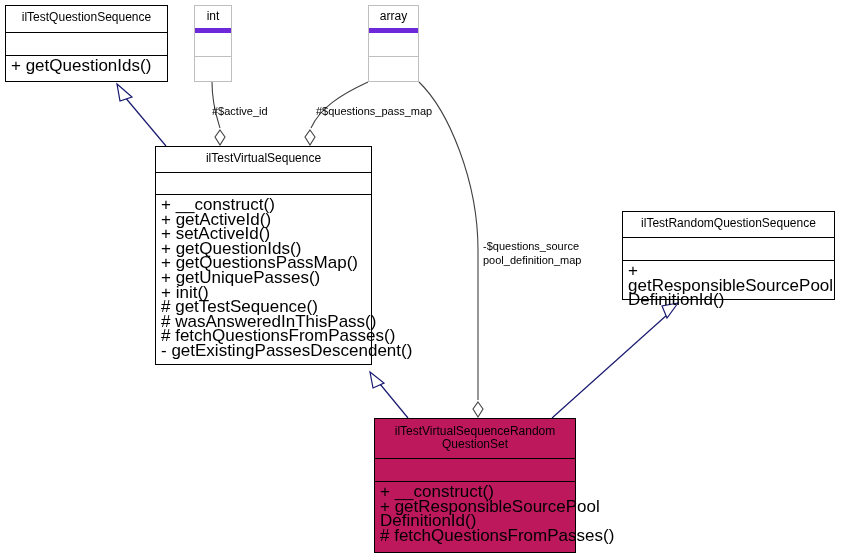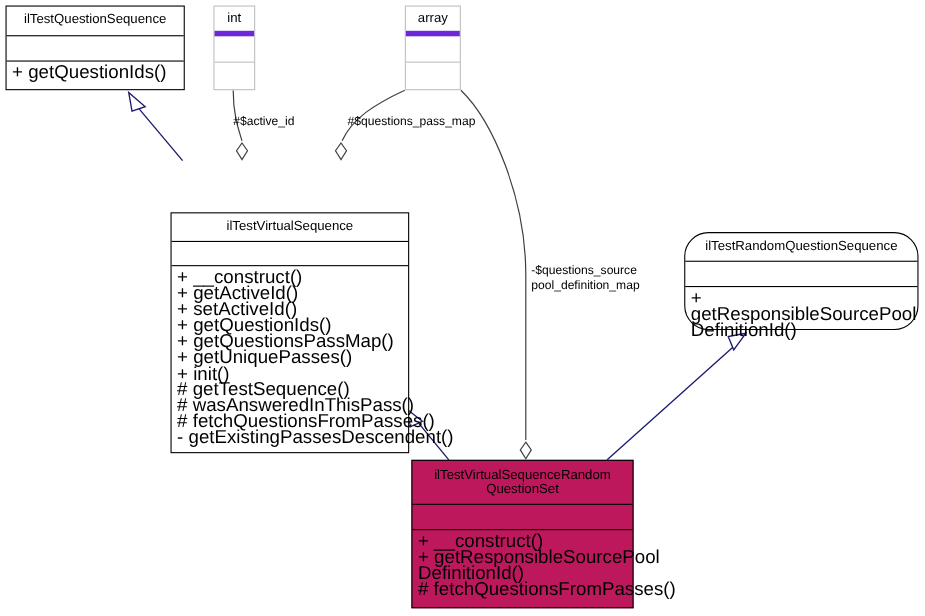--- a/index.html
+++ b/index.html
@@ -130,39 +130,39 @@
     <div class="node-attrs" style="height:24px;"></div>
     <div class="node-ops" style="height:24px;"></div>
   </div>
 
   <div class="uml-node type-node" style="left:368px; top:5px; width:51px; height:77px;">
     <div class="node-title" style="height:27px;">array</div>
     <div class="node-attrs" style="height:24px;"></div>
     <div class="node-ops" style="height:24px;"></div>
   </div>
 
-  <div class="uml-node" style="left:155px; top:146px; width:217px; height:219px;margin-top:47px;">
+  <div class="uml-node" style="left:155px; top:146px; width:217px; height:219px;">
     <div class="node-title" style="height:26px;">ilTestVirtualSequence</div>
     <div class="node-attrs" style="height:22px;"></div>
     <div class="node-ops" style="height:169px;">
       <div class="op-line">+ __construct()</div>
       <div class="op-line">+ getActiveId()</div>
       <div class="op-line">+ setActiveId()</div>
       <div class="op-line">+ getQuestionIds()</div>
       <div class="op-line">+ getQuestionsPassMap()</div>
       <div class="op-line">+ getUniquePasses()</div>
       <div class="op-line">+ init()</div>
       <div class="op-line"># getTestSequence()</div>
       <div class="op-line"># wasAnsweredInThisPass()</div>
       <div class="op-line"># fetchQuestionsFromPasses()</div>
       <div class="op-line">- getExistingPassesDescendent()</div>
     </div>
   </div>
 
-  <div class="uml-node" style="left:622px; top:211px; width:213px; height:89px;border-radius:22px;">
+  <div class="uml-node" style="left:622px; top:211px; width:213px; height:89px;">
     <div class="node-title" style="height:26px;">ilTestRandomQuestionSequence</div>
     <div class="node-attrs" style="height:23px;"></div>
     <div class="node-ops" style="height:38px;">
       <div class="op-line wrapline">+ getResponsibleSourcePool DefinitionId()</div>
     </div>
   </div>
 
   <div class="uml-node highlight" style="left:374px; top:418px; width:202px; height:135px;">
     <div class="node-title" style="height:40px; padding-top:6px;">
       <div>ilTestVirtualSequenceRandom</div>

